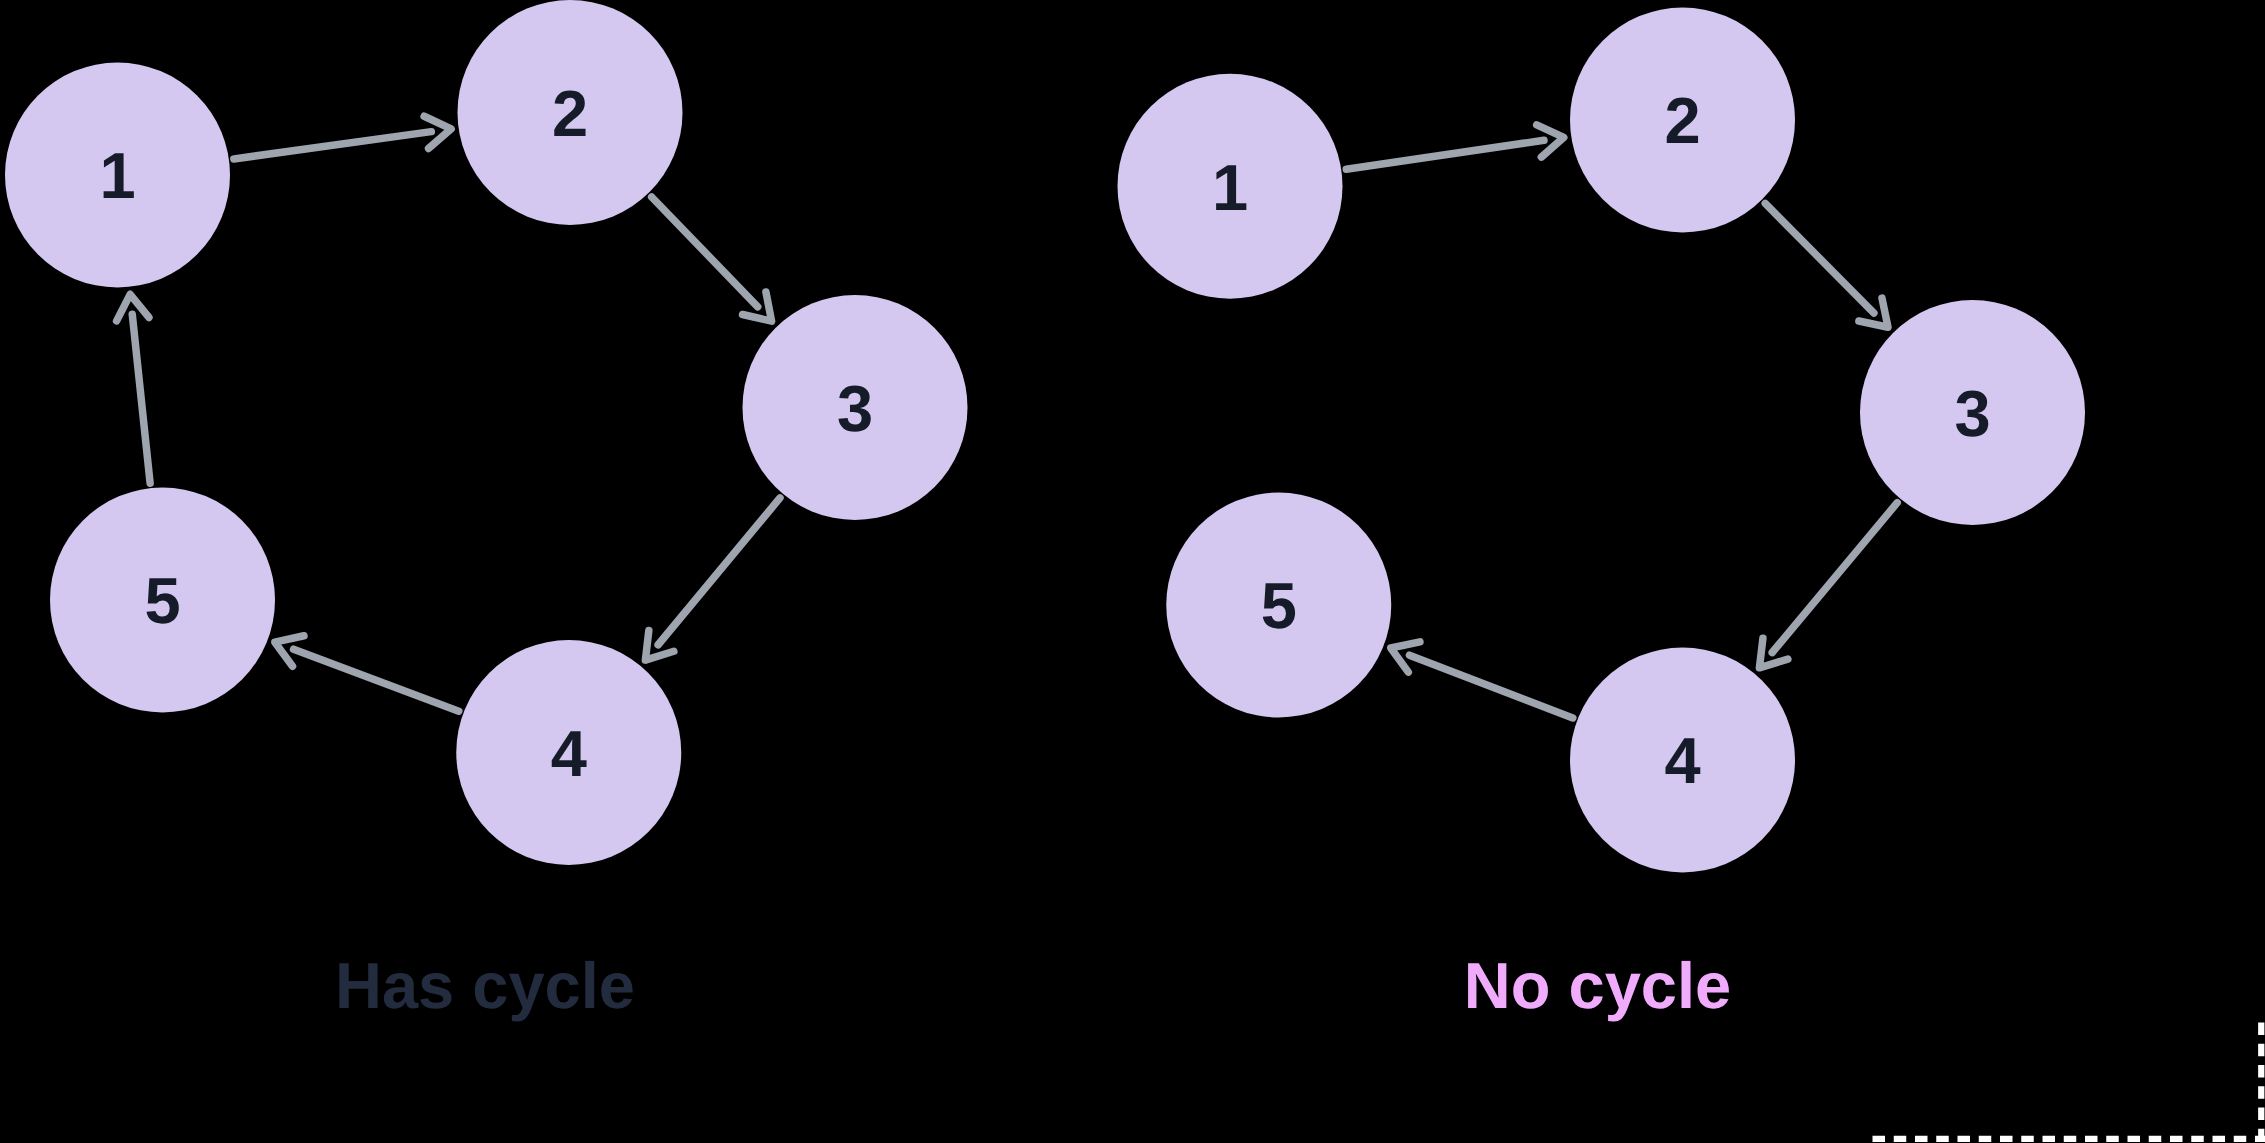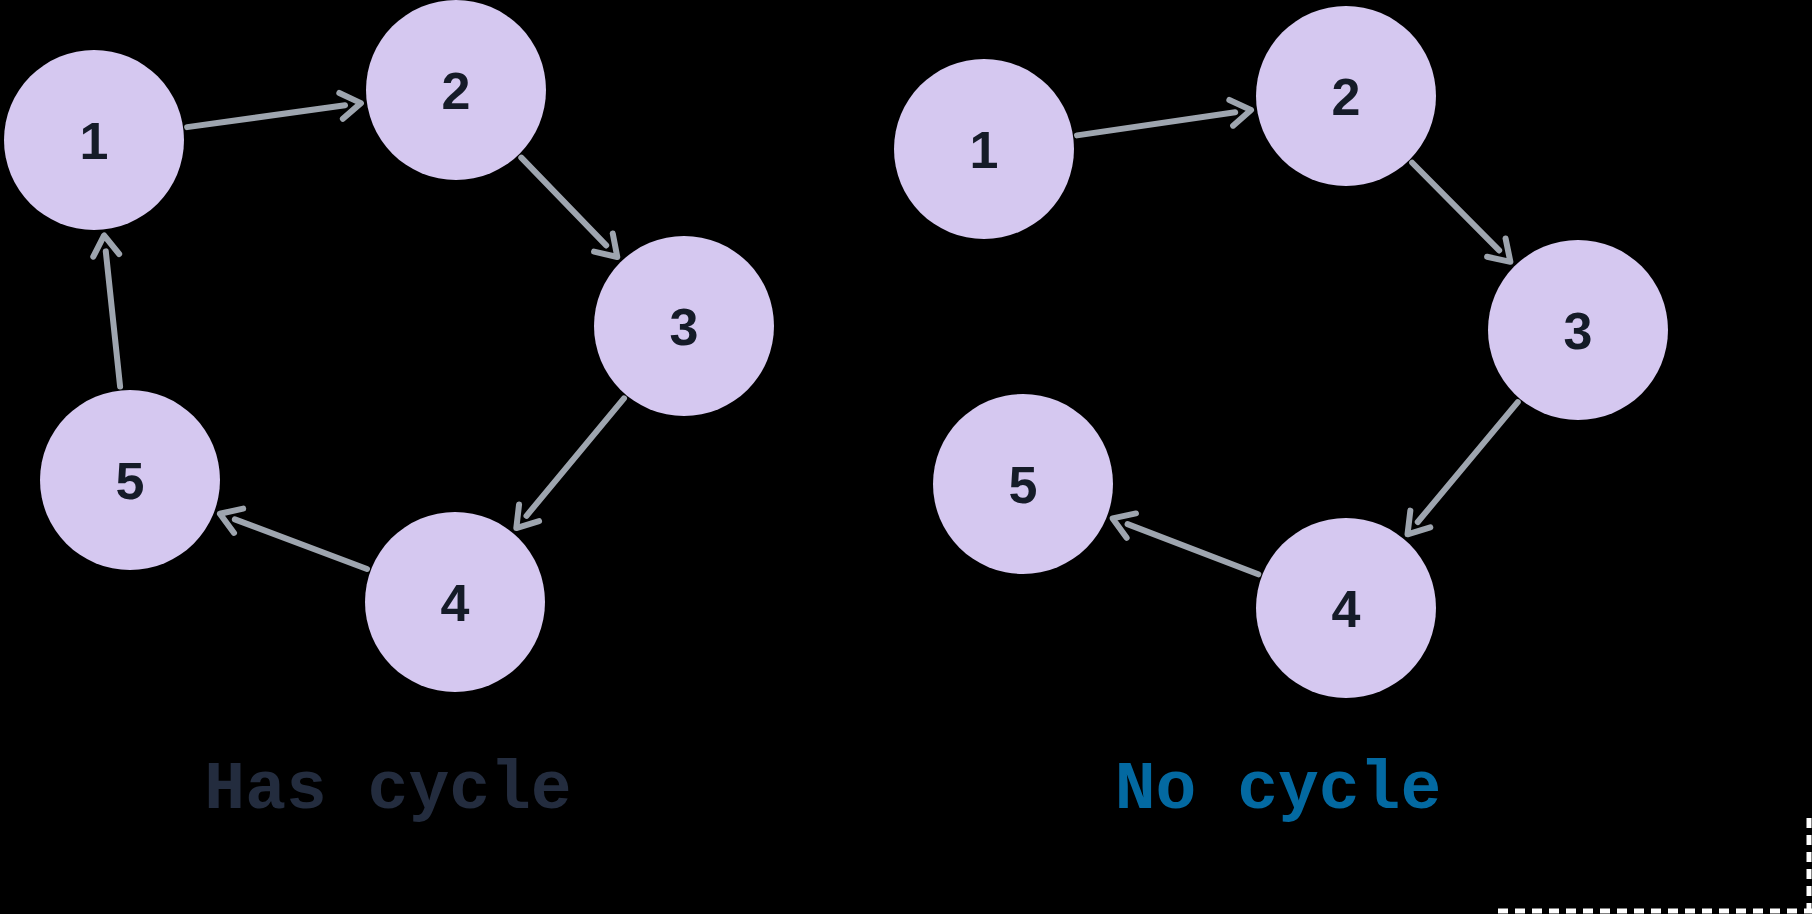--- a/index.html
+++ b/index.html
@@ -19,23 +19,23 @@
   }
   svg.diagram {
     position: absolute;
     left: 0;
     top: 0;
   }
   .graph-caption {
     position: absolute;
     transform: translate(-50%, -50%);
     font-weight: 700;
-    font-size: 68px;
+    font-size: 52px;
     white-space: nowrap;
-    font-family: Liberation Mono, monospace;
+    font-family: Liberation Sans, sans-serif;
   }
   .node-number {
     font-family: "Liberation Sans", sans-serif;
     font-weight: 700;
     font-size: 52px;
     text-anchor: middle;
   }
 </style>
 </head>
 <body>
@@ -115,14 +115,14 @@
         <text x="1346" y="608" dy="0.36em" fill="#151b28" class="node-number">4</text>
       </g>
       <g>
         <circle cx="1023" cy="484" r="90" fill="#d5c8f0"></circle>
         <text x="1023" y="484" dy="0.36em" fill="#151b28" class="node-number">5</text>
       </g>
       <line x1="1498" y1="911" x2="1812" y2="911" stroke="#ffffff" stroke-width="5" stroke-dasharray="10 7"></line>
       <line x1="1809" y1="818" x2="1809" y2="914" stroke="#ffffff" stroke-width="5" stroke-dasharray="10 7"></line>
     </svg>
   <div class="graph-caption" id="caption-0" style="left: 388px; top: 789px; color: rgb(35, 44, 62);">Has cycle</div>
-  <div class="graph-caption" id="caption-1" style="left: 1278px; top: 789px; color: #0369a1;">No cycle</div>
+  <div class="graph-caption" id="caption-1" style="left: 1278px; top: 789px; color: #f0abfc;">No cycle</div>
 </div>
 
 </body></html>

